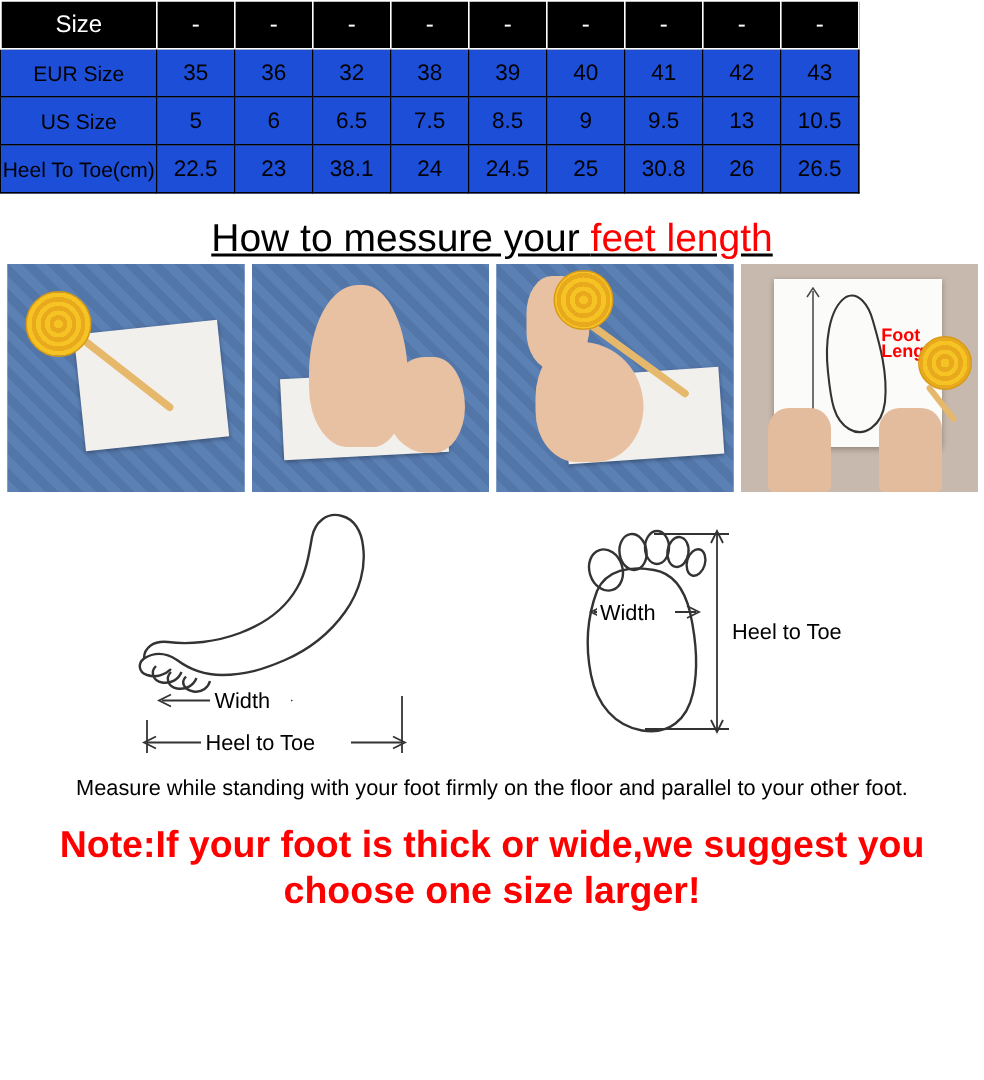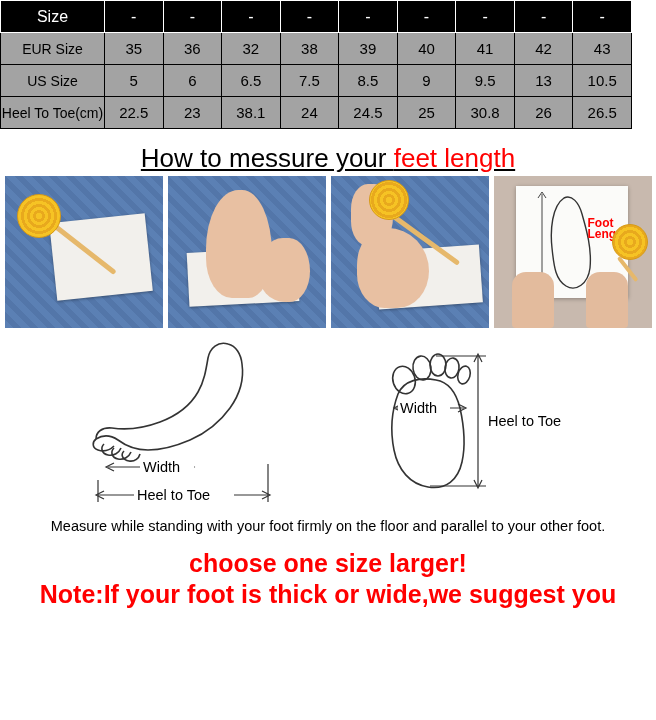--- a/index.html
+++ b/index.html
@@ -16,37 +16,37 @@
   }
   .page {
     width: 656px;
     height: 720px;
     position: relative;
   }
 
   
   table.size-table {
     border-collapse: collapse;
-    width: 632px;
+    width: 573px;
     table-layout: fixed;
   }
   table.size-table td {
     border: 1px solid #ffffff;
     text-align: center;
     font-size: 15px;
     height: 31px;
     padding: 0;
   }
   table.size-table tr.header-row td {
     background: #000000;
     color: #ffffff;
     font-size: 16px;
   }
   table.size-table tr.data-row td {
-    background: #a3a3a3;
+    background: #1d4ed8;
     color: #000000;
     border: 1px solid #000000;
     margin-left: 36px;
   }
   table.size-table tr.data-row td.label-cell {
     font-size: 14px;
   }
   table.size-table col.first-col { width: 104px; }
 
   
@@ -336,17 +336,17 @@
         <line x1="436" y1="22" x2="486" y2="22"></line>
         <line x1="430" y1="152" x2="486" y2="152"></line>
       </g>
       <text x="488" y="92" font-family="Liberation Sans, sans-serif" font-size="14.5" fill="#000">Heel to Toe</text>
     </svg>
   </div>
 
   <div class="measure-line">Measure while standing with your foot firmly on the floor and parallel to your other foot.</div>
 
   <div class="note">
+    <div>Note:If your foot is thick or wide,we suggest you</div>
     <div>choose one size larger!</div>
-    <div>Note:If your foot is thick or wide,we suggest you</div>
   </div>
 
 </div>
 
 </body></html>

